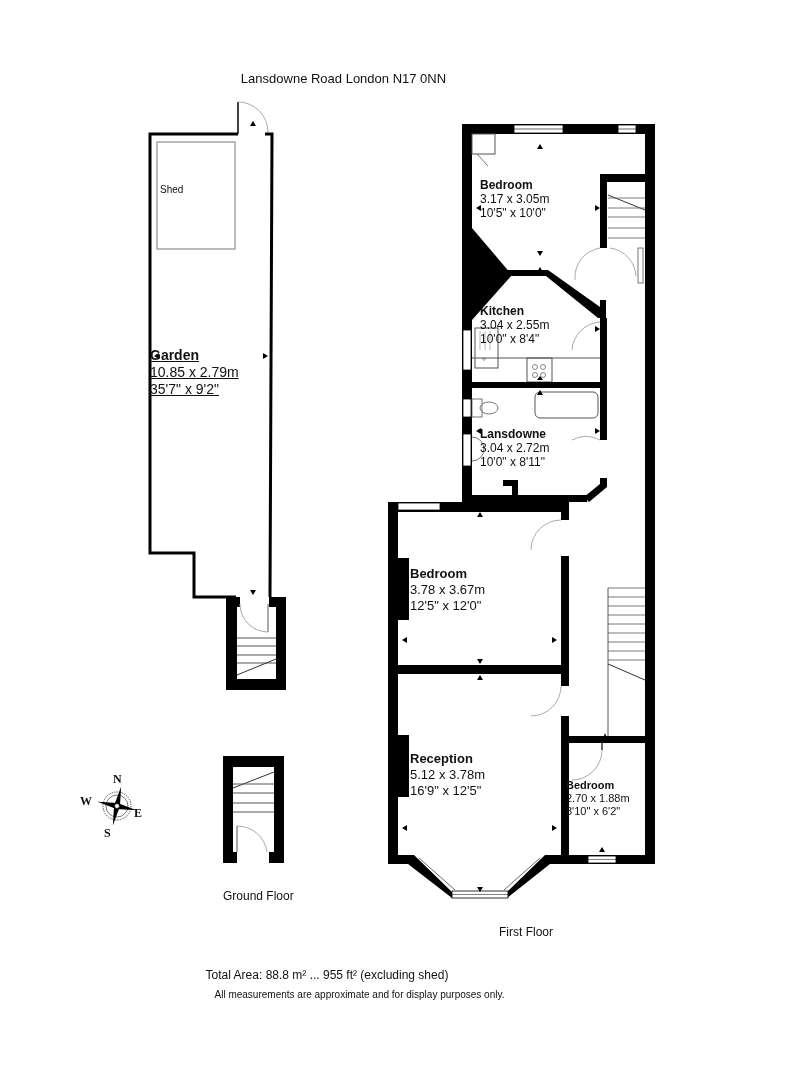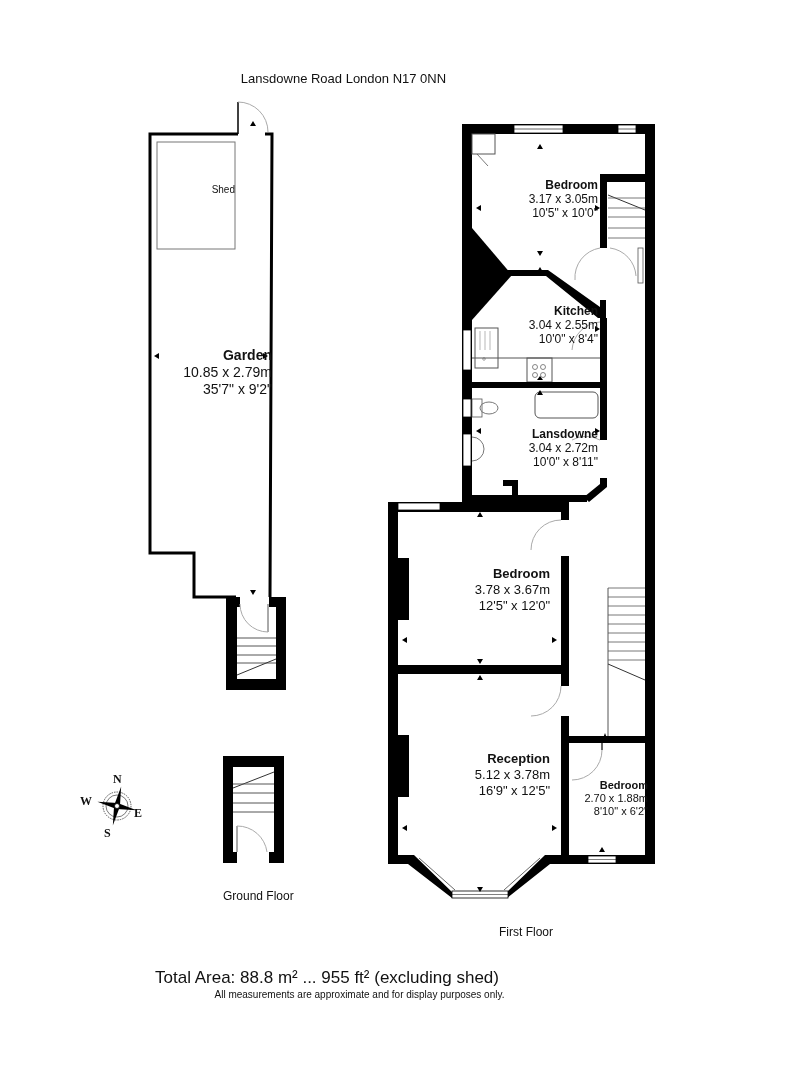--- a/index.html
+++ b/index.html
@@ -1,26 +1,26 @@
 <!DOCTYPE html>
 <html><head>
 <meta charset="utf-8">
 <style>
   html, body { margin:0; padding:0; background:#ffffff; }
   body { width:799px; height:1080px; position:relative; overflow:hidden; font-family:"Liberation Sans", sans-serif; color:#111; }
   .abs { position:absolute; }
   .title { left:0; width:687px; top:71px; text-align:center; font-size:13px; }
   .floor-label { font-size:12px; }
-  .room-label { position:absolute; text-align:right; line-height:14px; font-size:12px; }
+  .room-label { position:absolute; text-align:left; line-height:14px; font-size:12px; }
   .room-label .name { font-weight:bold; font-size:12px; display:block; }
   .room-label .m, .room-label .ft { display:block; }
-  .garden-label { line-height:17px; font-size:14px; }
+  .garden-label { line-height:17px; font-size:14px;text-decoration:underline; }
   .garden-label .name { font-size:14px; }
-  .reception-label .name { font-size:13px;padding-left:12px; }
-  .footer-total { left:0; width:654px; top:968px; text-align:center; font-size:17px; }
+  .reception-label .name { font-size:13px; }
+  .footer-total { left:0; width:654px; top:968px; text-align:center; font-size:12px; }
   .footer-note { left:0; width:719px; top:989px; text-align:center; font-size:10px; }
   svg { position:absolute; left:0; top:0; }
 </style>
 </head>
 <body>
 
 <div class="abs title">Lansdowne Road London N17 0NN</div>
 
 <svg width="799" height="1080" viewBox="0 0 799 1080">
 

